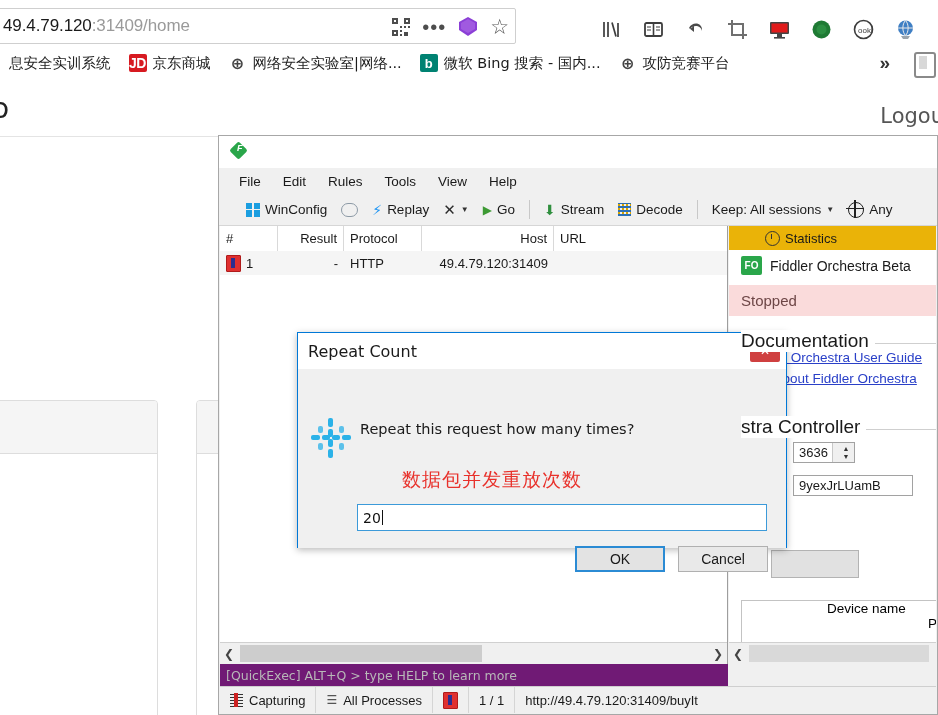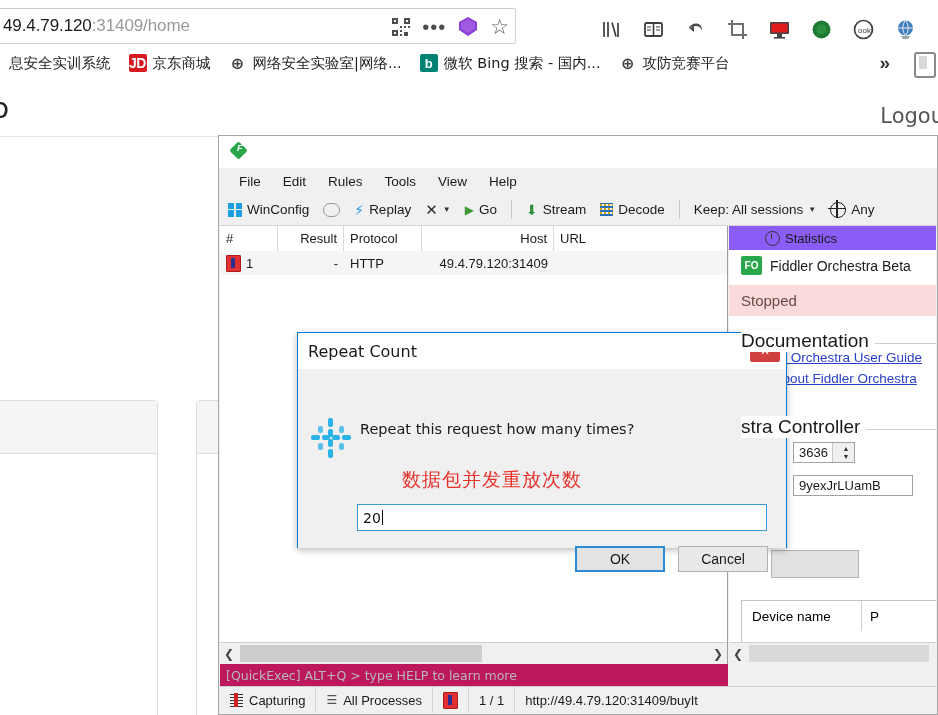--- a/index.html
+++ b/index.html
@@ -70,21 +70,21 @@
   }
   #fiddler-titlebar{height:32px;background:#ffffff;display:flex;align-items:center;padding-left:12px;gap:10px;}
   #fiddler-title{font-size:14.5px;color:#6f6f6f;}
   .fiddler-logo{width:19px;height:19px;position:relative;}
   .fiddler-logo .dia{position:absolute;left:1px;top:1px;width:13px;height:13px;background:#2aa64a;transform:rotate(45deg);border-radius:2px;}
   .fiddler-logo .dia:after{content:"F";position:absolute;left:3px;top:-1px;font-size:9px;color:#fff;transform:rotate(-45deg);font-weight:bold;}
 
   #fiddler-menubar{height:26px;background:#f0f0f0;display:flex;align-items:center;padding-left:12px;gap:6px;}
   .menu-item{font-size:13.5px;color:#1a1a1a;padding:3px 8px;}
 
-  #fiddler-toolbar{height:31px;background:#f0f0f0;display:flex;align-items:center;padding-left:4px;gap:4px;border-bottom:1px solid #d6d6d6;}
+  #fiddler-toolbar{height:31px;background:#f0f0f0;display:flex;align-items:center;padding-left:22px;gap:4px;border-bottom:1px solid #d6d6d6;}
   .tb{display:flex;align-items:center;gap:5px;font-size:13.5px;color:#1a1a1a;padding:2px 5px;white-space:nowrap;}
   .tb-sep{width:1px;height:19px;background:#c8c8c8;margin:0 5px;}
   .win-logo{width:14px;height:14px;display:grid;grid-template-columns:1fr 1fr;grid-template-rows:1fr 1fr;gap:1.5px;}
   .win-logo i{background:#1b9ee0;}
   .bubble{width:15px;height:12px;border:1.6px solid #8d9aa6;border-radius:7px;}
   .bolt{color:#2196f3;font-size:14px;font-weight:bold;}
   .xred{color:#2b2b2b;font-size:15px;font-weight:bold;}
   .caretd{font-size:8px;color:#333;}
   .playg{color:#3d9a34;font-size:12px;}
   .arrdown{color:#2f8f3e;font-size:14px;}
@@ -117,46 +117,46 @@
   .replay-ico{width:13px;height:15px;background:#e03030;border:1px solid #b01b1b;position:relative;border-radius:1px;}
   .replay-ico:after{content:"";position:absolute;left:4px;top:2px;width:4px;height:10px;background:#2d2d8f;}
 
   #hscroll{position:absolute;left:0;bottom:0;width:100%;height:21px;background:#f0f0f0;border-top:1px solid #d0d0d0;display:flex;align-items:center;}
   .hs-arrow{width:18px;height:19px;display:flex;align-items:center;justify-content:center;font-size:12px;color:#444;}
   .hs-track{flex:1;height:19px;background:#f0f0f0;position:relative;}
   .hs-thumb{position:absolute;left:2px;top:1px;width:242px;height:17px;background:#cdcdcd;}
 
   
   #inspector{position:absolute;left:510px;top:90px;right:1px;height:438px;background:#ffffff;overflow:hidden;box-sizing:border-box;}
-  #insp-tabs{height:24px;background:#8b5cf6;border-bottom:5px solid #d946ef;display:flex;align-items:center;}
+  #insp-tabs{height:24px;background:#eab308;border-bottom:5px solid #d946ef;display:flex;align-items:center;}
   .insp-tab{display:flex;align-items:center;gap:5px;font-size:13px;color:#1a1a1a;padding:0 8px;height:23px;}
   .clock-ico{width:13px;height:13px;border:1.5px solid #333;border-radius:50%;position:relative;}
   .clock-ico:after{content:"";position:absolute;left:5px;top:2px;width:1.4px;height:5px;background:#333;}
   #insp-body{position:absolute;left:0;top:24px;right:0;bottom:22px;background:#fff;}
   .fo-row{display:flex;align-items:center;gap:8px;padding:6px 0 6px 12px;font-size:14px;color:#1a1a1a;}
   .fo-badge{width:21px;height:19px;background:#2aa64a;color:#fff;font-size:10px;font-weight:bold;display:flex;align-items:center;justify-content:center;border-radius:2px;}
   .stopped-bar{margin:4px 0 0 0;background:#fadbdb;padding:7px 0 7px 12px;font-size:15px;color:#6d4646;}
   .sect-label{margin:14px 0 0 12px;font-size:19px;color:#1a1a1a;background:#fff;display:inline-block;padding-right:6px;position:relative;z-index:2;}
   .sect-rule{margin-top:-9px;height:1px;background:#cfcfcf;margin-left:12px;}
   .doclink{margin-left:46px;margin-top:6px;font-size:13.5px;color:#2a40c8;text-decoration:underline;white-space:nowrap;}
   .fld-row{display:flex;align-items:center;gap:8px;margin:12px 0 0 12px;font-size:13.5px;color:#1a1a1a;}
   .fld-label{width:44px;text-align:right;white-space:nowrap;}
   .spin{width:62px;height:21px;border:1px solid #a2a2a2;background:#fff;display:flex;align-items:center;justify-content:space-between;box-sizing:border-box;}
   .spin span{font-size:13px;padding-left:5px;}
   .spin .arrows{width:16px;height:19px;border-left:1px solid #c8c8c8;background:#f0f0f0;display:flex;flex-direction:column;align-items:center;justify-content:center;font-size:7px;color:#333;line-height:8px;}
   .txtfld{width:120px;height:21px;border:1px solid #a2a2a2;background:#fff;font-size:13px;display:flex;align-items:center;padding-left:5px;box-sizing:border-box;overflow:hidden;white-space:nowrap;}
   .btn-grey{position:absolute;left:42px;top:300px;width:86px;height:26px;background:#e1e1e1;border:1px solid #b3b3b3;}
   .dev-table{position:absolute;left:12px;top:350px;right:-2px;height:60px;border:1px solid #c3c3c3;background:#fff;box-sizing:border-box;}
-  .dev-th{height:30px;display:flex;align-items:center;}
+  .dev-th{height:30px;display:flex;align-items:flex-end;flex-direction:column;}
   .dev-th .c1{width:120px;padding-left:10px;font-size:13.5px;border-right:1px solid #d0d0d0;height:30px;display:flex;align-items:center;box-sizing:border-box;}
   .dev-th .c2{padding-left:8px;font-size:13.5px;}
   #insp-hscroll{position:absolute;left:0;bottom:0;right:0;height:21px;background:#f0f0f0;border-top:1px solid #d0d0d0;display:flex;align-items:center;}
 
   
-  #quickexec{position:absolute;left:1px;top:528px;width:508px;height:23px;background:#be185d;color:#b8b8b8;font-size:12.5px;display:flex;align-items:center;padding-left:6px;box-sizing:border-box;font-family:"DejaVu Sans","Liberation Sans",sans-serif;}
+  #quickexec{position:absolute;left:1px;top:528px;width:508px;height:23px;background:#701a75;color:#b8b8b8;font-size:12.5px;display:flex;align-items:center;padding-left:6px;box-sizing:border-box;font-family:"DejaVu Sans","Liberation Sans",sans-serif;}
   
   #fiddler-status{position:absolute;left:1px;bottom:1px;right:1px;height:26px;background:#f0f0f0;border-top:1px solid #cfcfcf;display:flex;align-items:center;font-size:13px;color:#1a1a1a;}
   .st-cell{display:flex;align-items:center;gap:6px;padding:0 10px;height:26px;border-right:1px solid #d5d5d5;white-space:nowrap;}
   .st-cell.last{border-right:none;}
   .cap-ico{width:13px;height:14px;background:repeating-linear-gradient(0deg,#333 0 1.5px,transparent 1.5px 3px);position:relative;}
   .cap-ico:after{content:"";position:absolute;left:4px;top:0;width:4px;height:14px;background:#cc2222;}
   .filter-ico{font-size:12px;color:#555;}
 
   
   #repeat-dialog{

